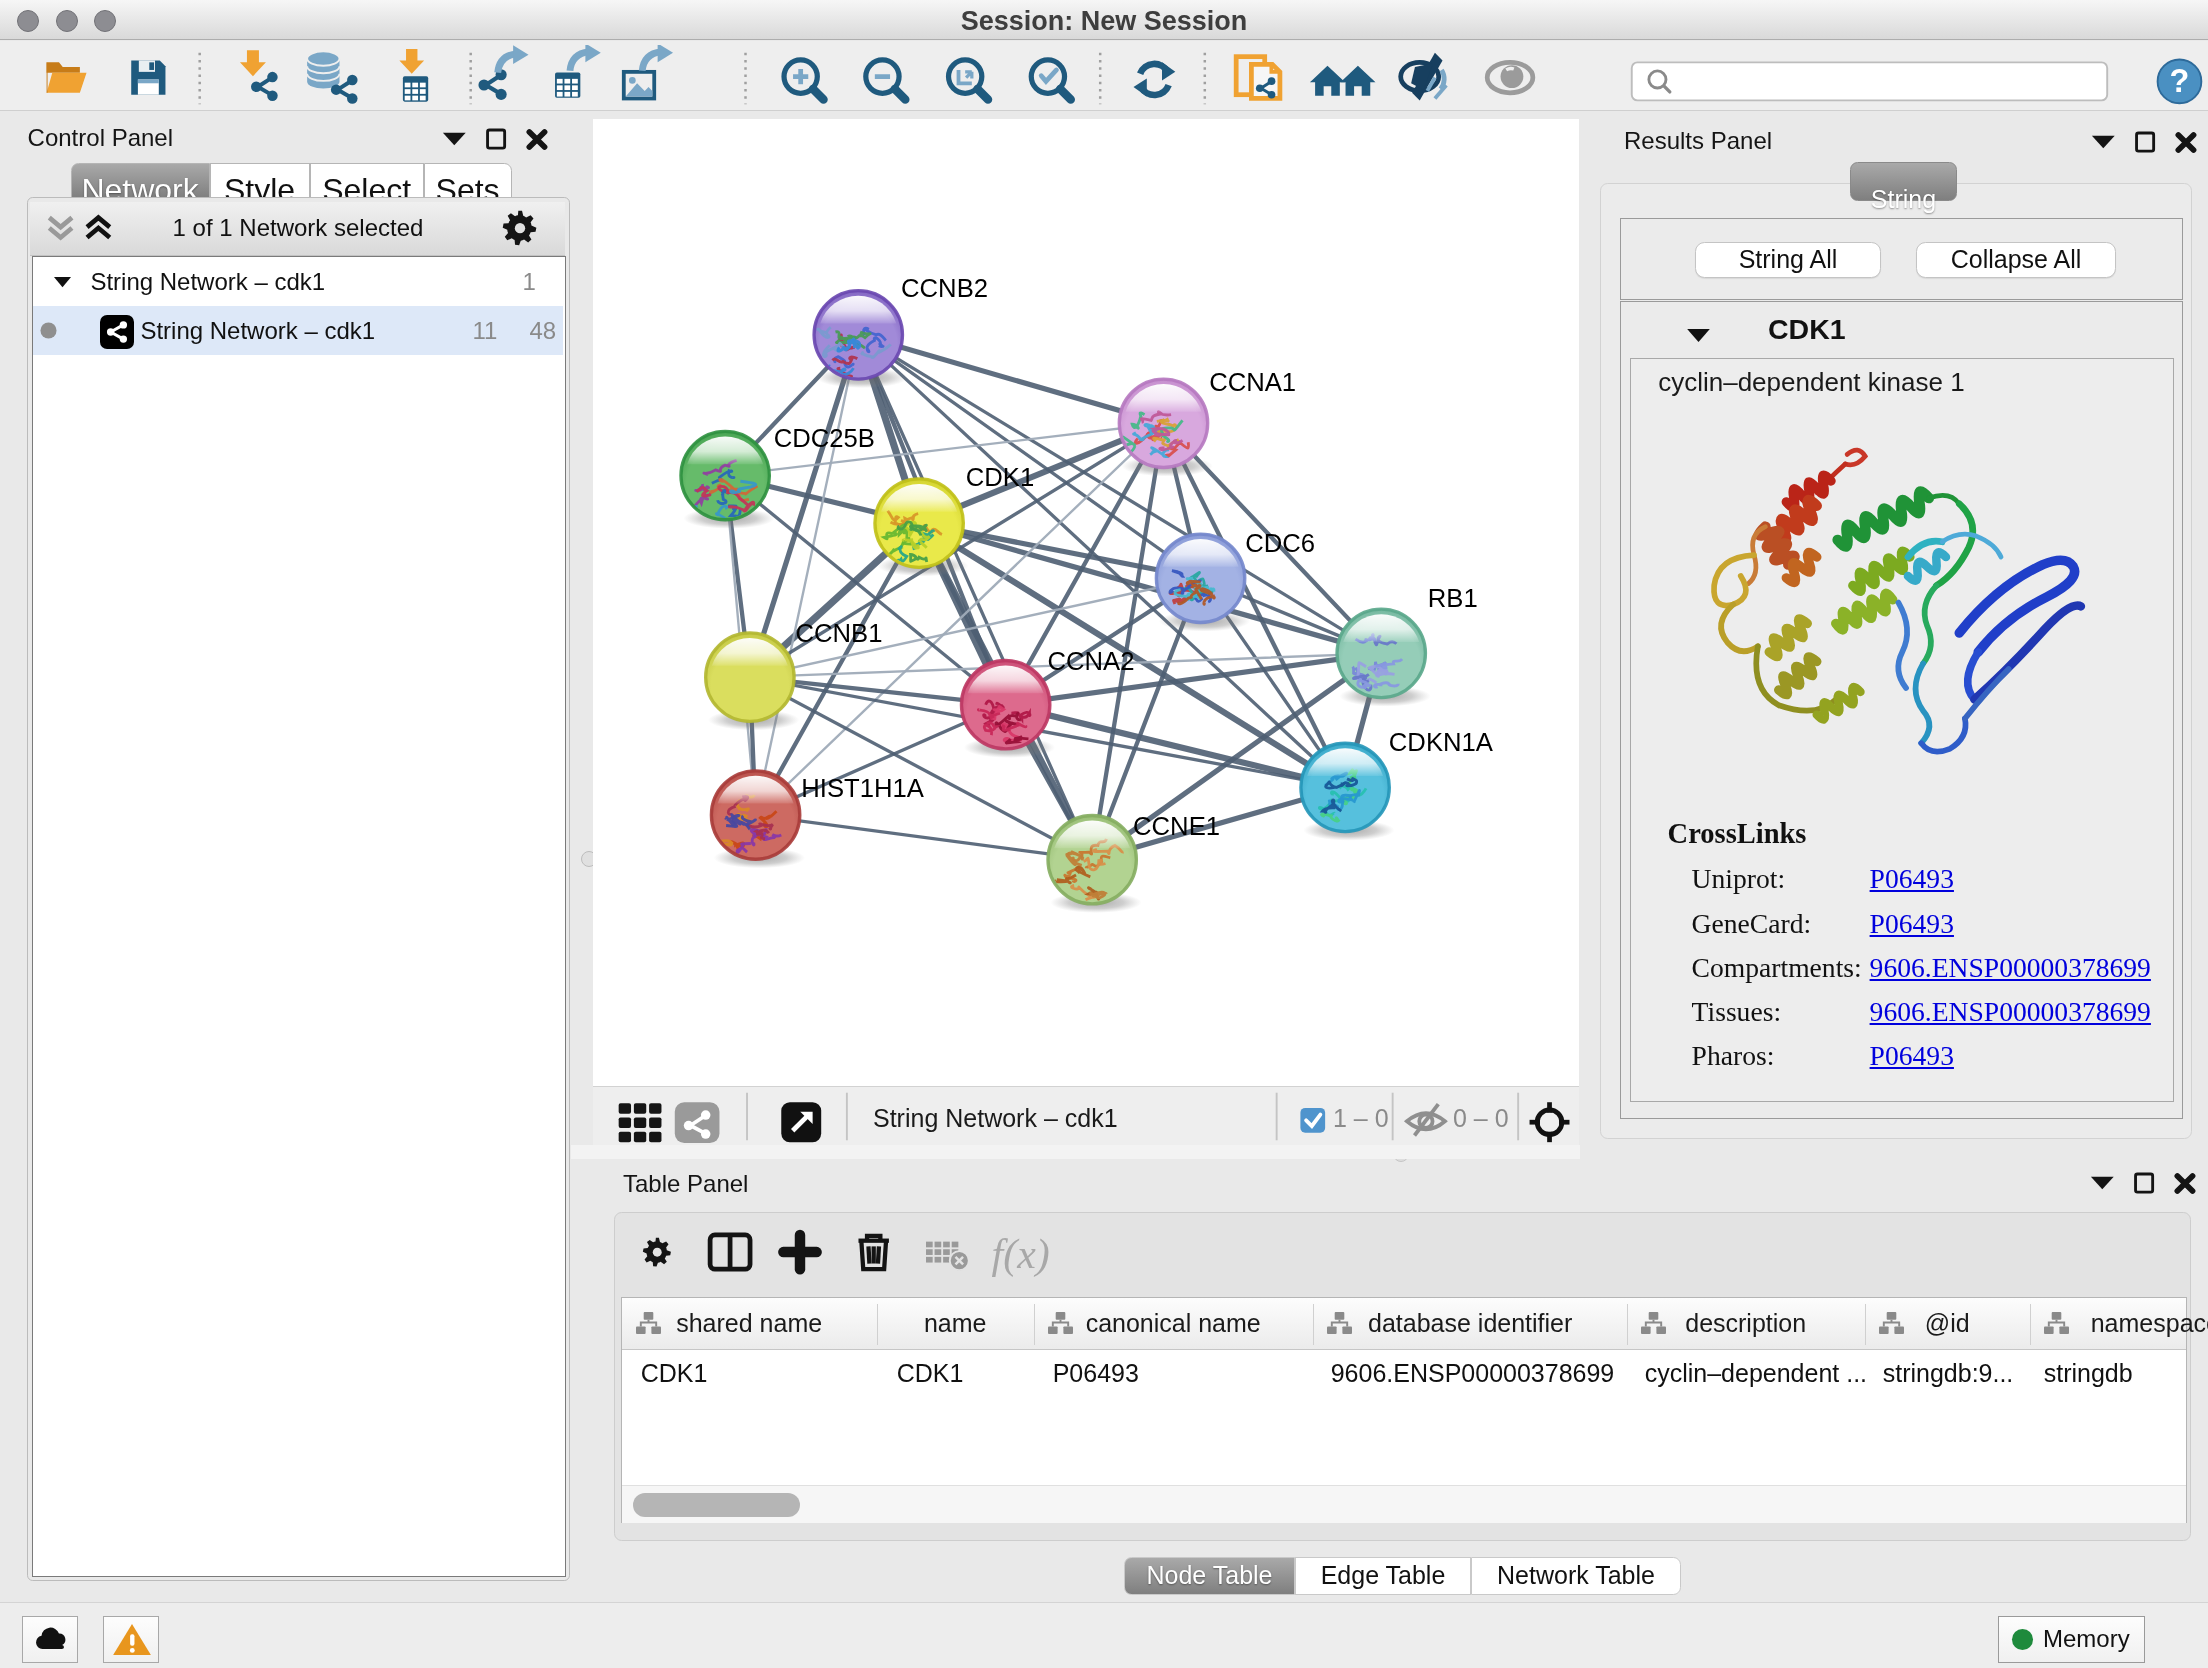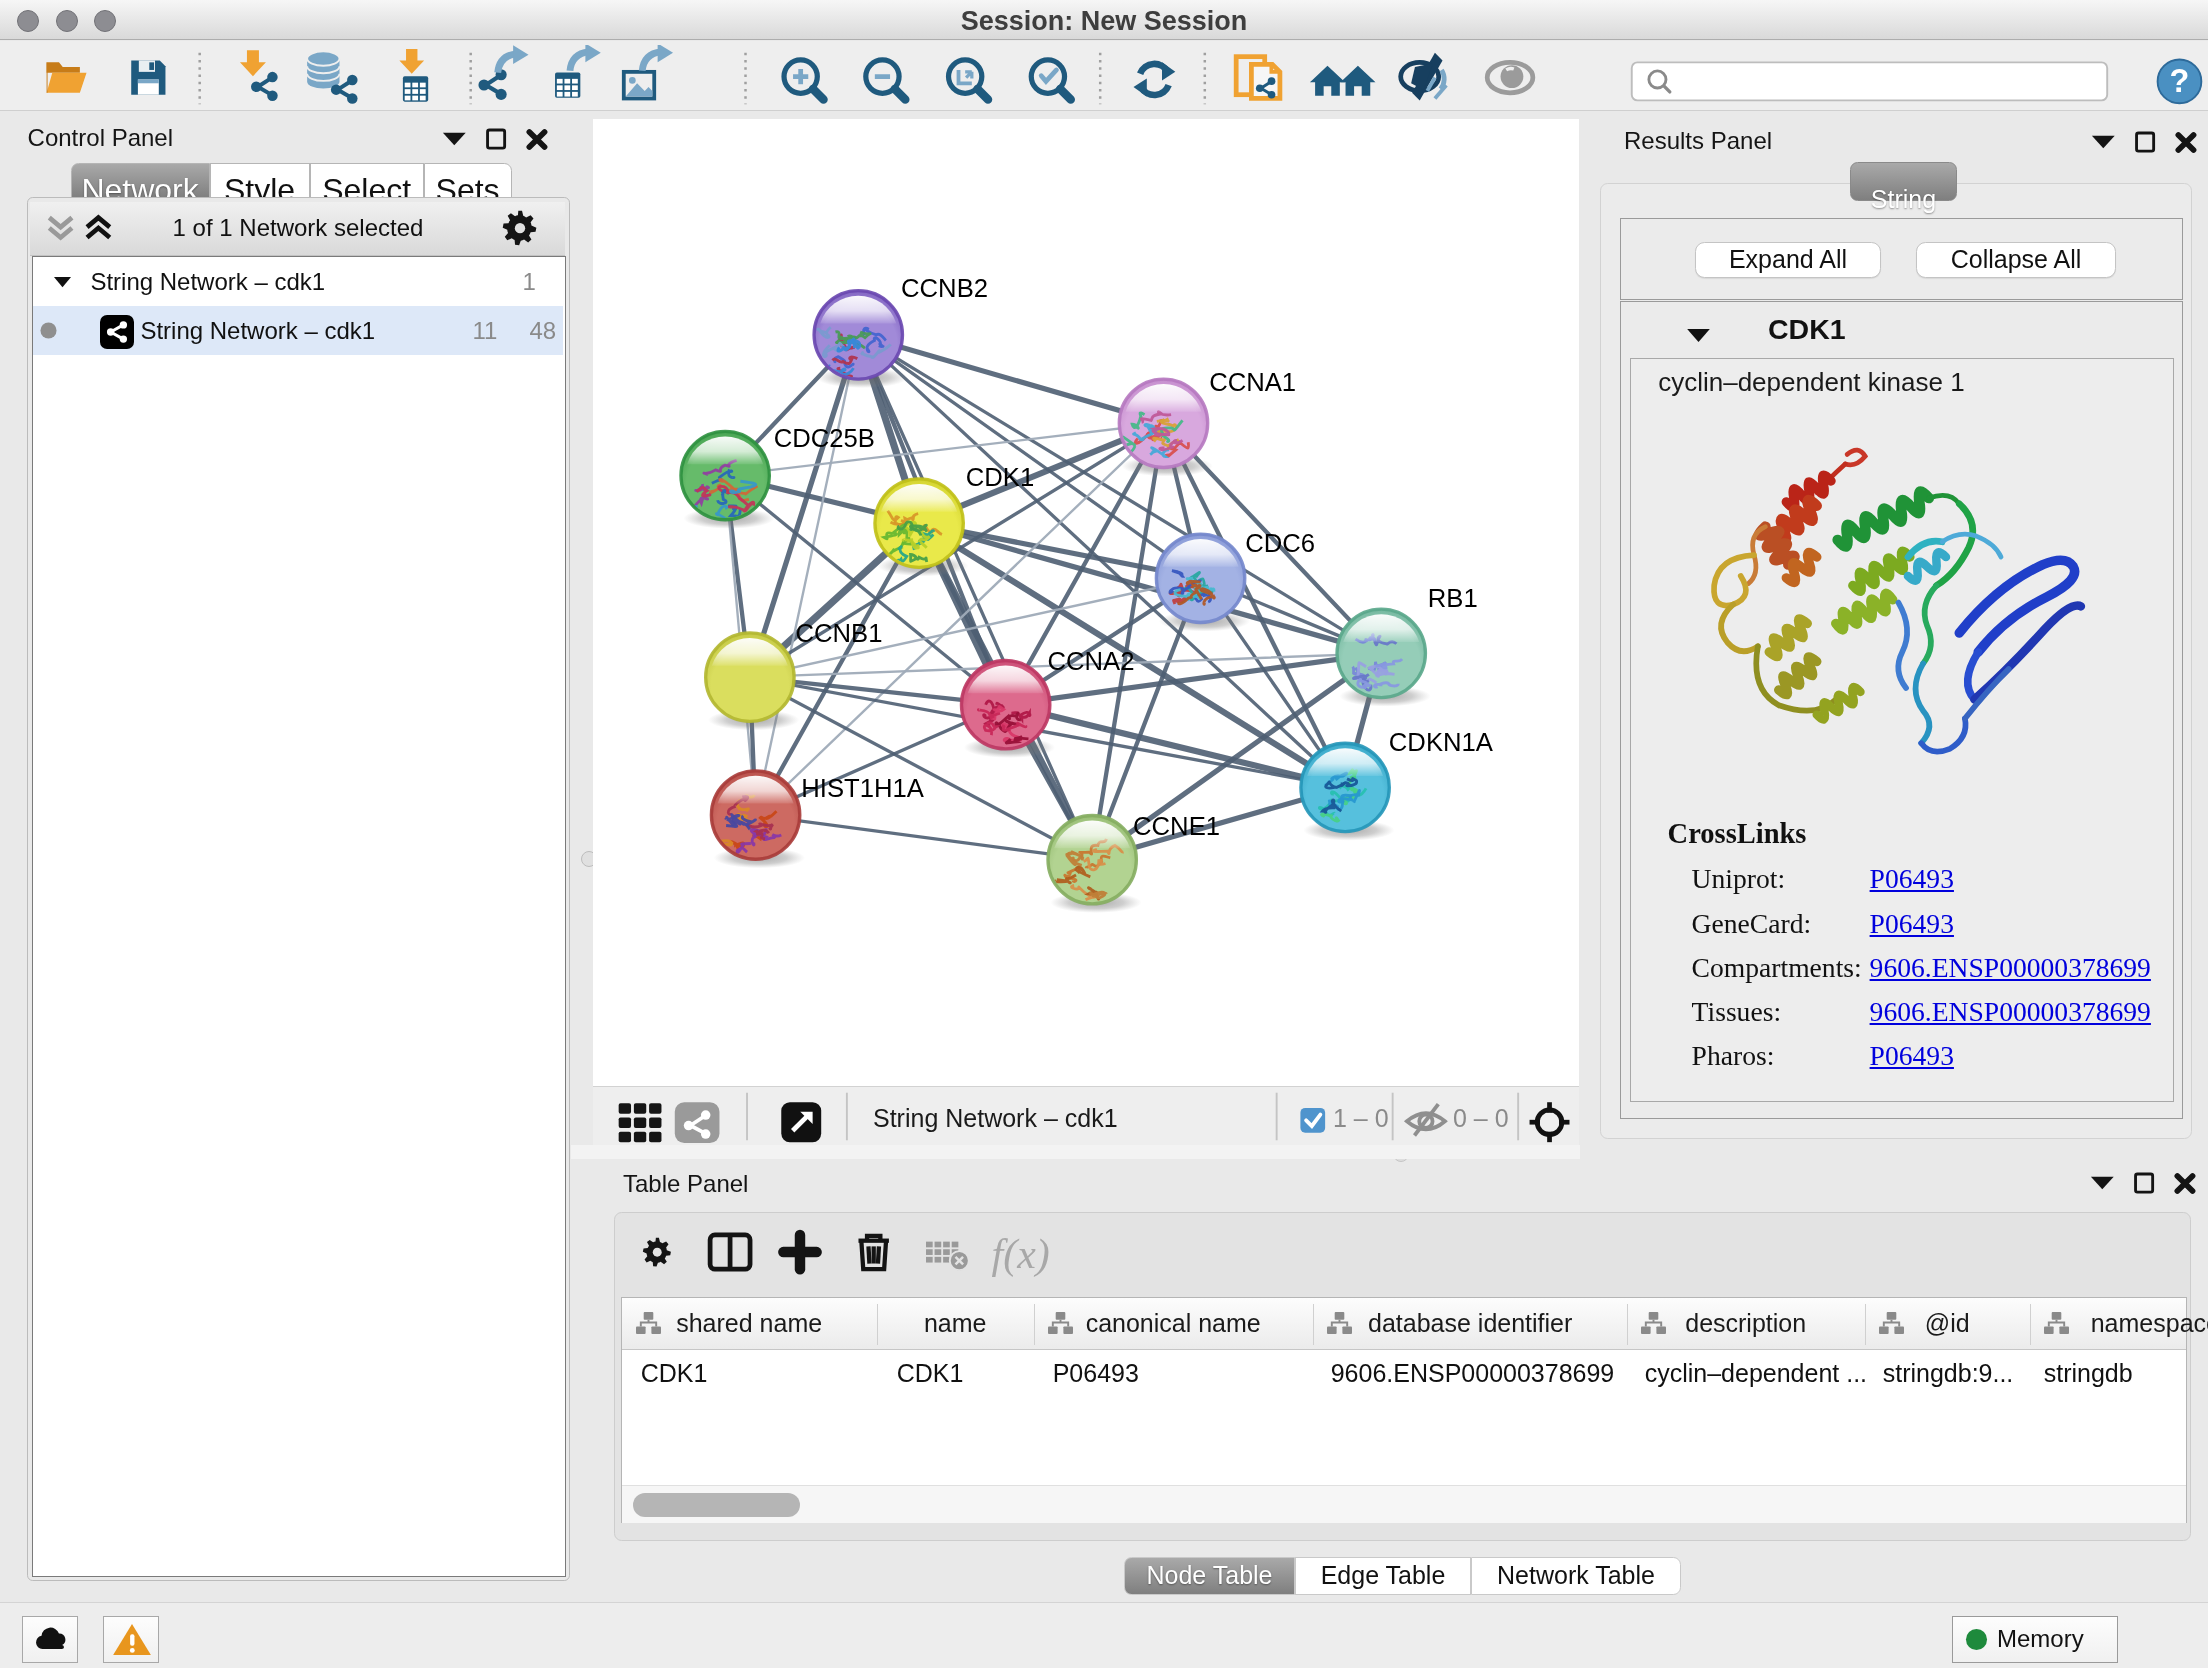--- a/index.html
+++ b/index.html
@@ -730,21 +730,21 @@
 <path d="M2 7 L26 7 L14 20 Z" fill="#141414"></path>
 <rect x="49" y="4" width="18" height="19" rx="2" fill="none" stroke="#141414" stroke-width="3"></rect>
 <g stroke="#141414" stroke-width="6" stroke-linecap="round">
 <line x1="93" y1="6" x2="109" y2="22"></line>
             <line x1="109" y1="6" x2="93" y2="22"></line>
 </g>
 </svg></div>
     <div class="abs tabsel" style="left:270px; top:43px; width:107px; height:39px; border-radius:7.6px; border:1px solid #8a8a8a; font-size:25px; text-align:center; padding-top:22px; z-index:5;">String</div>
     <div id="rp-outer" class="abs">
       <div id="rp-box1" class="abs">
-        <div class="rbtn abs" style="left:74px; width:186px;">Expand All</div>
+        <div class="rbtn abs" style="left:74px; width:186px;">String All</div>
         <div class="rbtn abs" style="left:295px; width:200px;">Collapse All</div>
       </div>
       <div id="rp-box2" class="abs">
         <svg class="abs" style="left:65px; top:25px;" width="25" height="17" viewBox="0 0 26 18">
             <path d="M1 2 L25 2 L13 16 Z" fill="#111"></path>
           </svg>
         <div class="abs" style="left:147px; top:11.4px; font-size:28.5px; font-weight:bold; color:#111;">CDK1</div>
         <div id="rp-inner" class="abs">
           <div class="abs" style="left:27.6px; top:7.6px; font-size:26px; color:#1a1a1a;">cyclin–dependent kinase 1</div>
           <svg id="protein" class="abs" style="left:43px; top:84px;" width="485" height="342" viewBox="0 0 510 360">
@@ -958,21 +958,21 @@
           <path d="M10 24 a7 7 0 0 1 -1-13.9 a9.5 9.5 0 0 1 18.4-2.4 a6.5 6.5 0 0 1 3.4 12.2 q1.9.3 1.9 2.3 q0 1.8-2.2 1.8 Z" fill="#111"></path>
         </svg>
     </div>
     <div class="sbtn abs" style="left:103px; width:56px;">
       <svg style="position:absolute;left:7.6px;top:5.7px;" width="40" height="34" viewBox="0 0 42 36">
           <path d="M21 1 L41 34 L1 34 Z" fill="#e8961e"></path>
           <rect x="19" y="12" width="4.6" height="12" rx="2" fill="#fff"></rect>
           <circle cx="21.3" cy="29" r="2.6" fill="#fff"></circle>
         </svg>
     </div>
-    <div class="sbtn abs" style="left:1952px; width:166px; border:1.9px solid #9a9a9a;">
+    <div class="sbtn abs" style="left:1998px; width:147px; border:1.9px solid #9a9a9a;">
       <svg style="position:absolute;left:12.4px;top:10.5px;" width="23" height="23" viewBox="0 0 24 24">
           <circle cx="12" cy="12" r="11" fill="#1e8a3c"></circle>
         </svg>
       <span style="position:absolute;left:44px;top:7.6px;font-size:24px;color:#111;">Memory</span>
     </div>
   </div>
 
 </div>
 
 

